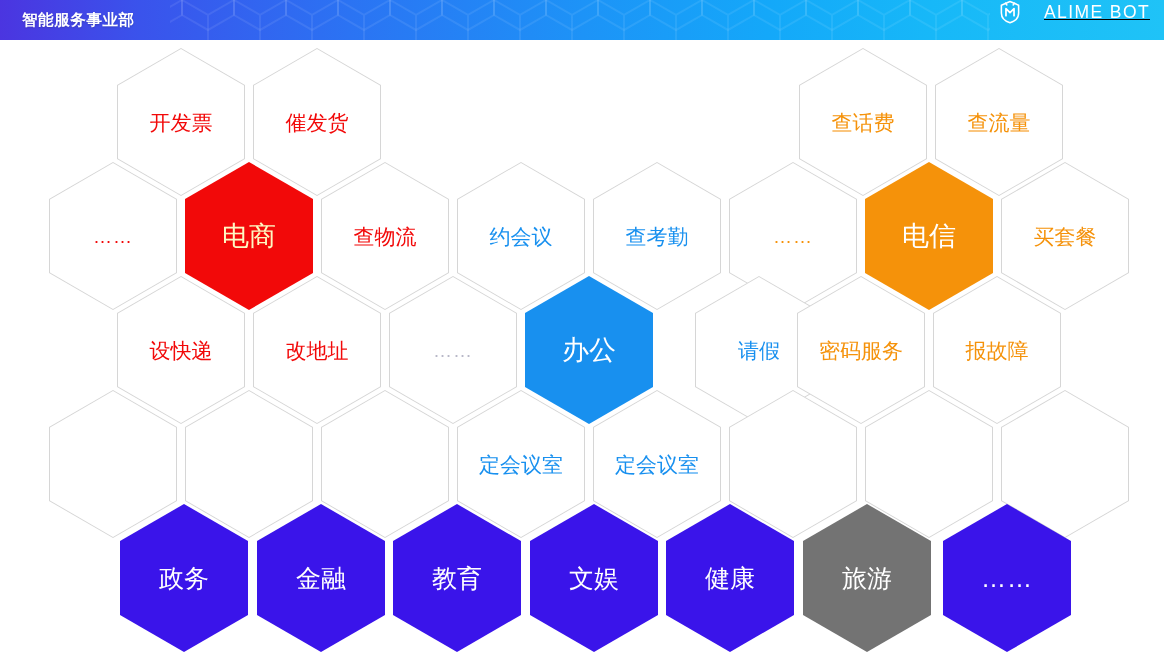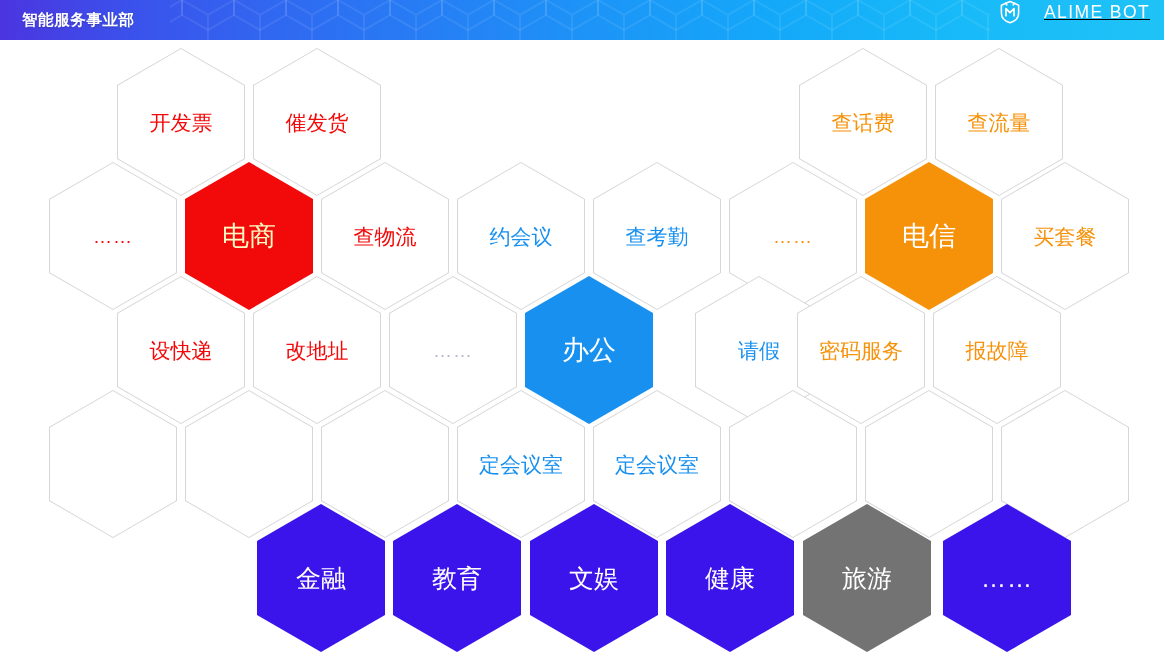--- a/index.html
+++ b/index.html
@@ -242,20 +242,23 @@
         <span class="label lbl-md" style="color: rgb(24, 144, 239);"></span>
       </div>
       <div class="hex outline" style="left: 865px; top: 350px; width: 128px; height: 148px; background: rgb(214, 214, 214);">
         <div class="inner"></div>
         <span class="label lbl-md" style="color: rgb(24, 144, 239);"></span>
       </div>
       <div class="hex outline" style="left: 1001px; top: 350px; width: 128px; height: 148px; background: rgb(214, 214, 214);">
         <div class="inner"></div>
         <span class="label lbl-md" style="color: rgb(24, 144, 239);"></span>
       </div>
+      <div class="hex solid" style="left: 120px; top: 464px; width: 128px; height: 148px; background: rgb(58, 20, 234);">
+        <span class="label lbl-lg" style="color: rgb(255, 255, 255);">政务</span>
+      </div>
       <div class="hex solid" style="left: 257px; top: 464px; width: 128px; height: 148px; background: rgb(58, 20, 234);">
         <span class="label lbl-lg" style="color: rgb(255, 255, 255);">金融</span>
       </div>
       <div class="hex solid" style="left: 393px; top: 464px; width: 128px; height: 148px; background: rgb(58, 20, 234);">
         <span class="label lbl-lg" style="color: rgb(255, 255, 255);">教育</span>
       </div>
       <div class="hex solid" style="left: 530px; top: 464px; width: 128px; height: 148px; background: rgb(58, 20, 234);">
         <span class="label lbl-lg" style="color: rgb(255, 255, 255);">文娱</span>
       </div>
       <div class="hex solid" style="left: 666px; top: 464px; width: 128px; height: 148px; background: rgb(58, 20, 234);">

